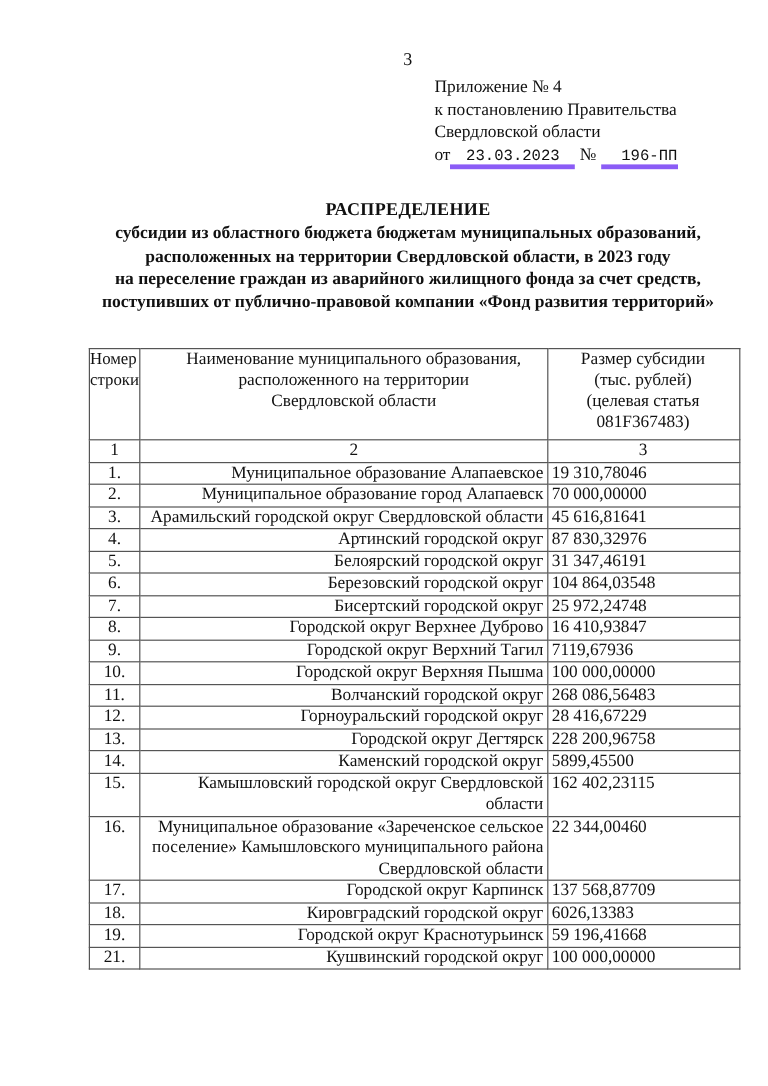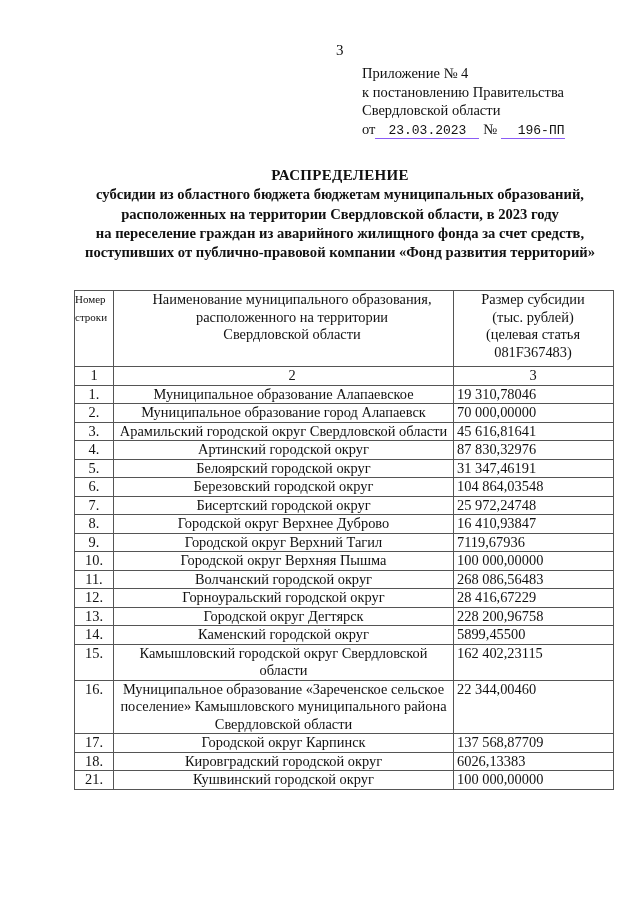--- a/index.html
+++ b/index.html
@@ -2,29 +2,29 @@
 <html><head>
 <meta charset="utf-8">
 <style>
   html, body { margin: 0; padding: 0; background: #ffffff; }
   body { width: 640px; height: 905px; position: relative; overflow: hidden;
          font-family: "Liberation Serif", "DejaVu Serif", serif; color: #111; }
   .page-num { position: absolute; left: 336px; top: 42px; font-size: 15px; }
   .appendix { position: absolute; left: 362px; top: 64px; font-size: 14.5px; line-height: 18.5px; }
   .appendix .line { white-space: nowrap; }
   .mono { font-family: "Liberation Mono", "DejaVu Sans Mono", monospace; font-size: 13px; }
-  .ul { display: inline-block; border-bottom: 1px solid #8b5cf6; text-align: center; line-height: 15px; }
+  .ul { display: inline-block; border-bottom: 4px solid #8b5cf6; text-align: center; line-height: 15px; }
   .title-block { position: absolute; left: 60px; top: 166px; width: 560px; text-align: center;
                  font-weight: bold; font-size: 14.6px; line-height: 19.3px; }
   .title-block .main { font-size: 15px; letter-spacing: 0.3px; }
   table.dist { position: absolute; left: 74px; top: 290px; border-collapse: collapse;
                font-size: 14.4px; line-height: 17.5px; }
   table.dist td, table.dist th { border: 1px solid #555; padding: 0 3px; vertical-align: top; }
   .c1 { width: 38px; text-align: center; padding: 0 !important; }
-  .c2 { width: 316px; text-align: center; }
+  .c2 { width: 316px; text-align: right; }
   .c3 { width: 152px; text-align: left; padding-right: 4px !important; }
   .hdr td { text-align: center !important; }
   .hdr .c2 { padding-left: 20px; }
   .hdr .c3 { text-align: center !important; }
 </style>
 </head>
 <body>
 
 <div class="page-num">3</div>
 
@@ -43,21 +43,21 @@
   <div class="main">РАСПРЕДЕЛЕНИЕ</div>
   <div>субсидии из областного бюджета бюджетам муниципальных образований,</div>
   <div>расположенных на территории Свердловской области, в 2023 году</div>
   <div>на переселение граждан из аварийного жилищного фонда за счет средств,</div>
   <div>поступивших от публично-правовой компании «Фонд развития территорий»</div>
 </div>
 
 <table class="dist">
   <tbody id="tbody">
     <tr class="hdr" style="height:76px;">
-      <td class="c1" style="text-align:left !important; font-size:11px;">
+      <td class="c1" style="text-align:left !important; font-size:14px;">
         <div>Номер</div>
         <div>строки</div>
       </td>
       <td class="c2">
         <div>Наименование муниципального образования,</div>
         <div>расположенного на территории</div>
         <div>Свердловской области</div>
       </td>
       <td class="c3">
         <div>Размер субсидии</div>
@@ -155,18 +155,23 @@
         <td class="c1">17.</td>
         <td class="c2">Городской округ Карпинск</td>
         <td class="c3">137 568,87709</td>
       </tr>
       <tr>
         <td class="c1">18.</td>
         <td class="c2">Кировградский городской округ</td>
         <td class="c3">6026,13383</td>
       </tr>
       <tr>
+        <td class="c1">19.</td>
+        <td class="c2">Городской округ Краснотурьинск</td>
+        <td class="c3">59 196,41668</td>
+      </tr>
+      <tr>
         <td class="c1">21.</td>
         <td class="c2">Кушвинский городской округ</td>
         <td class="c3">100 000,00000</td>
       </tr>
     </tbody>
 </table>
 
 </body></html>

